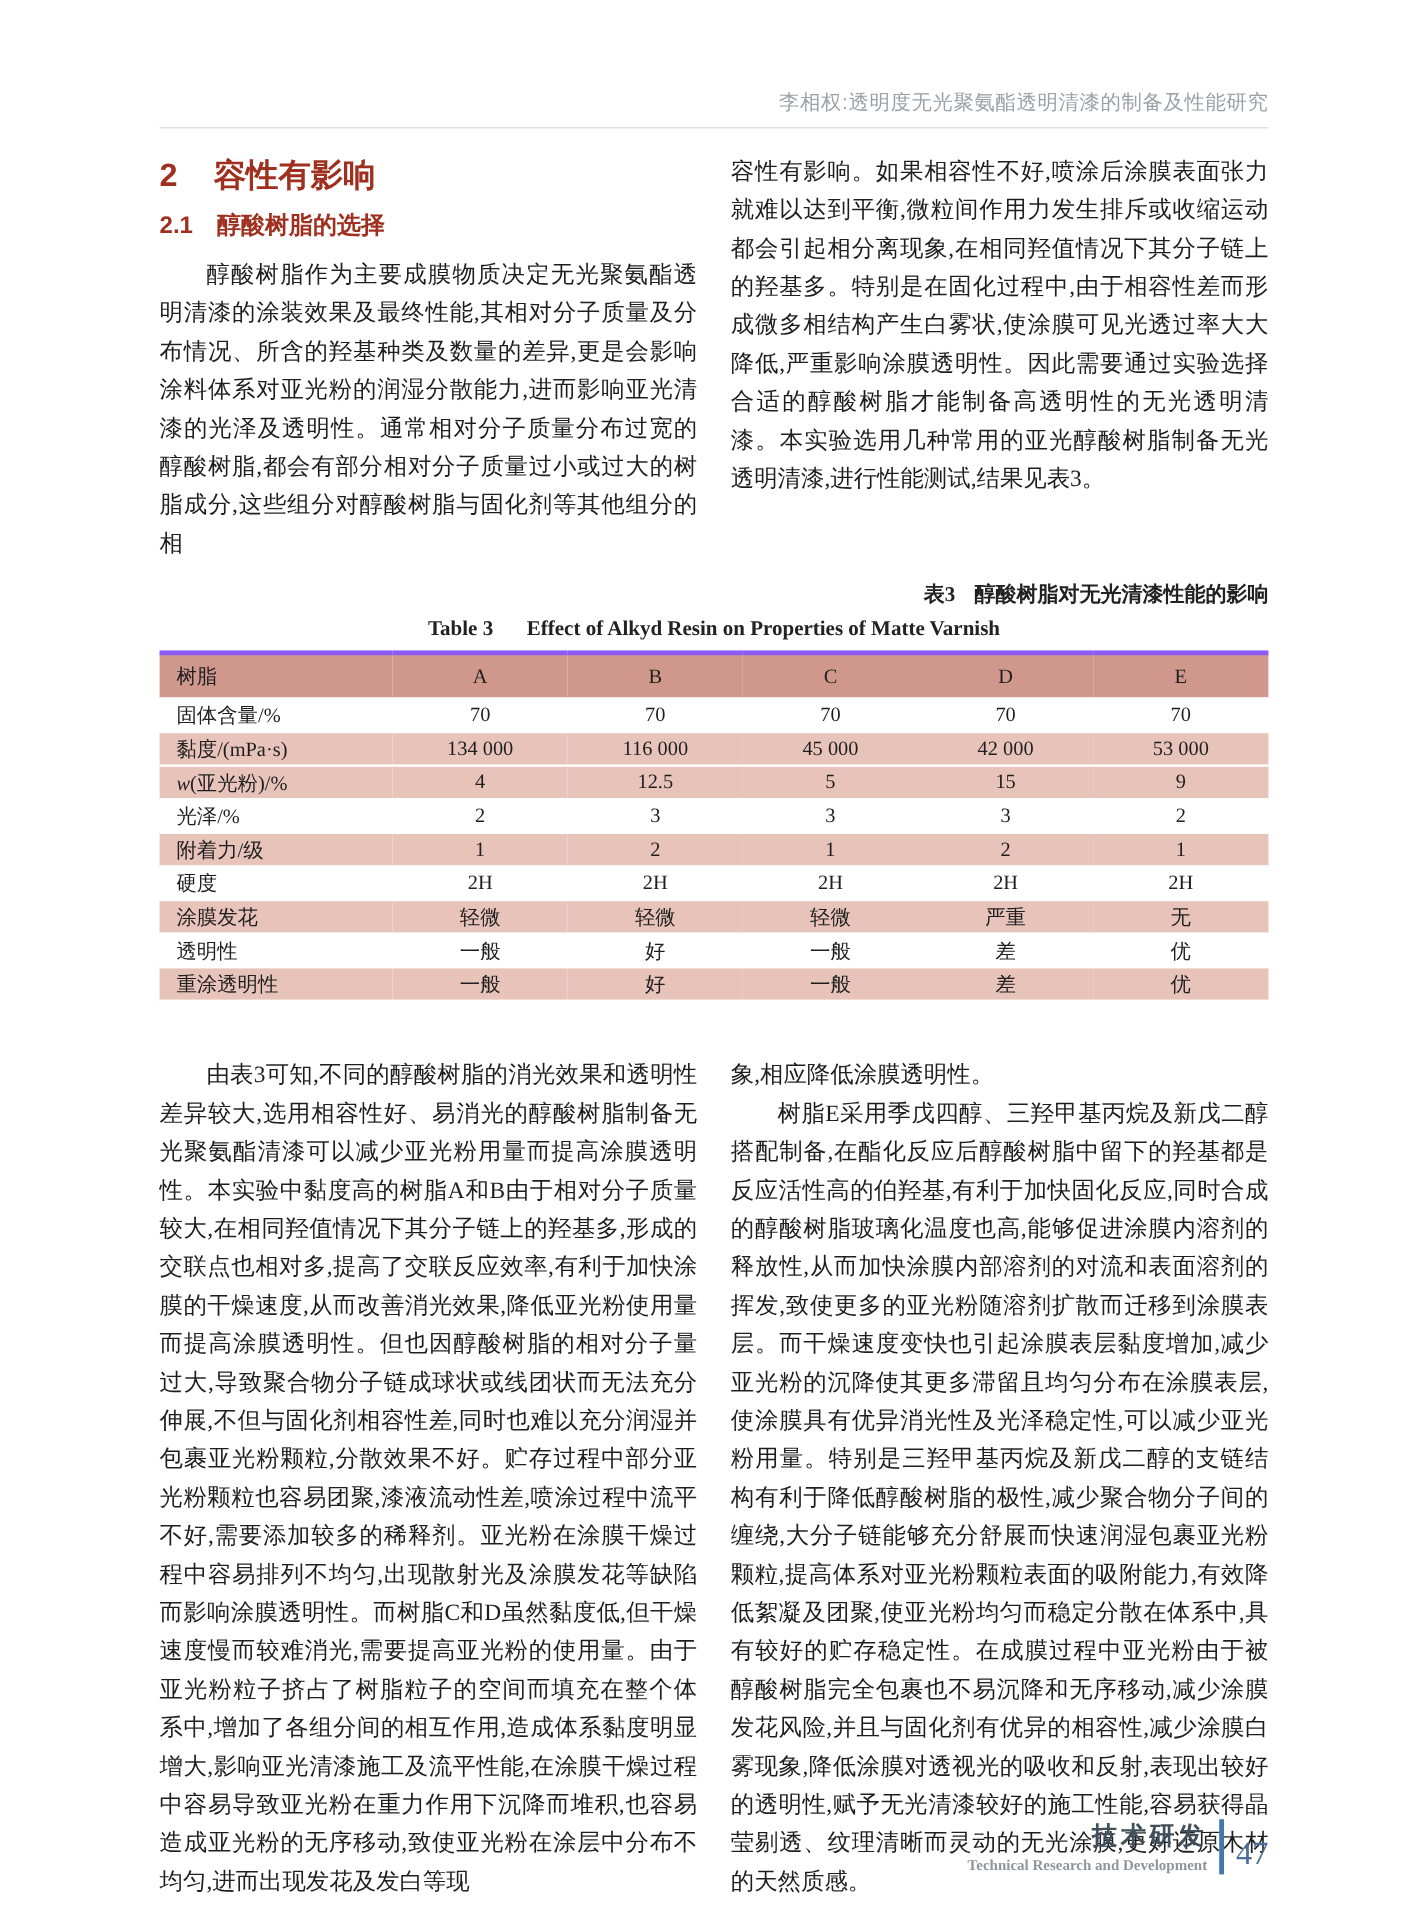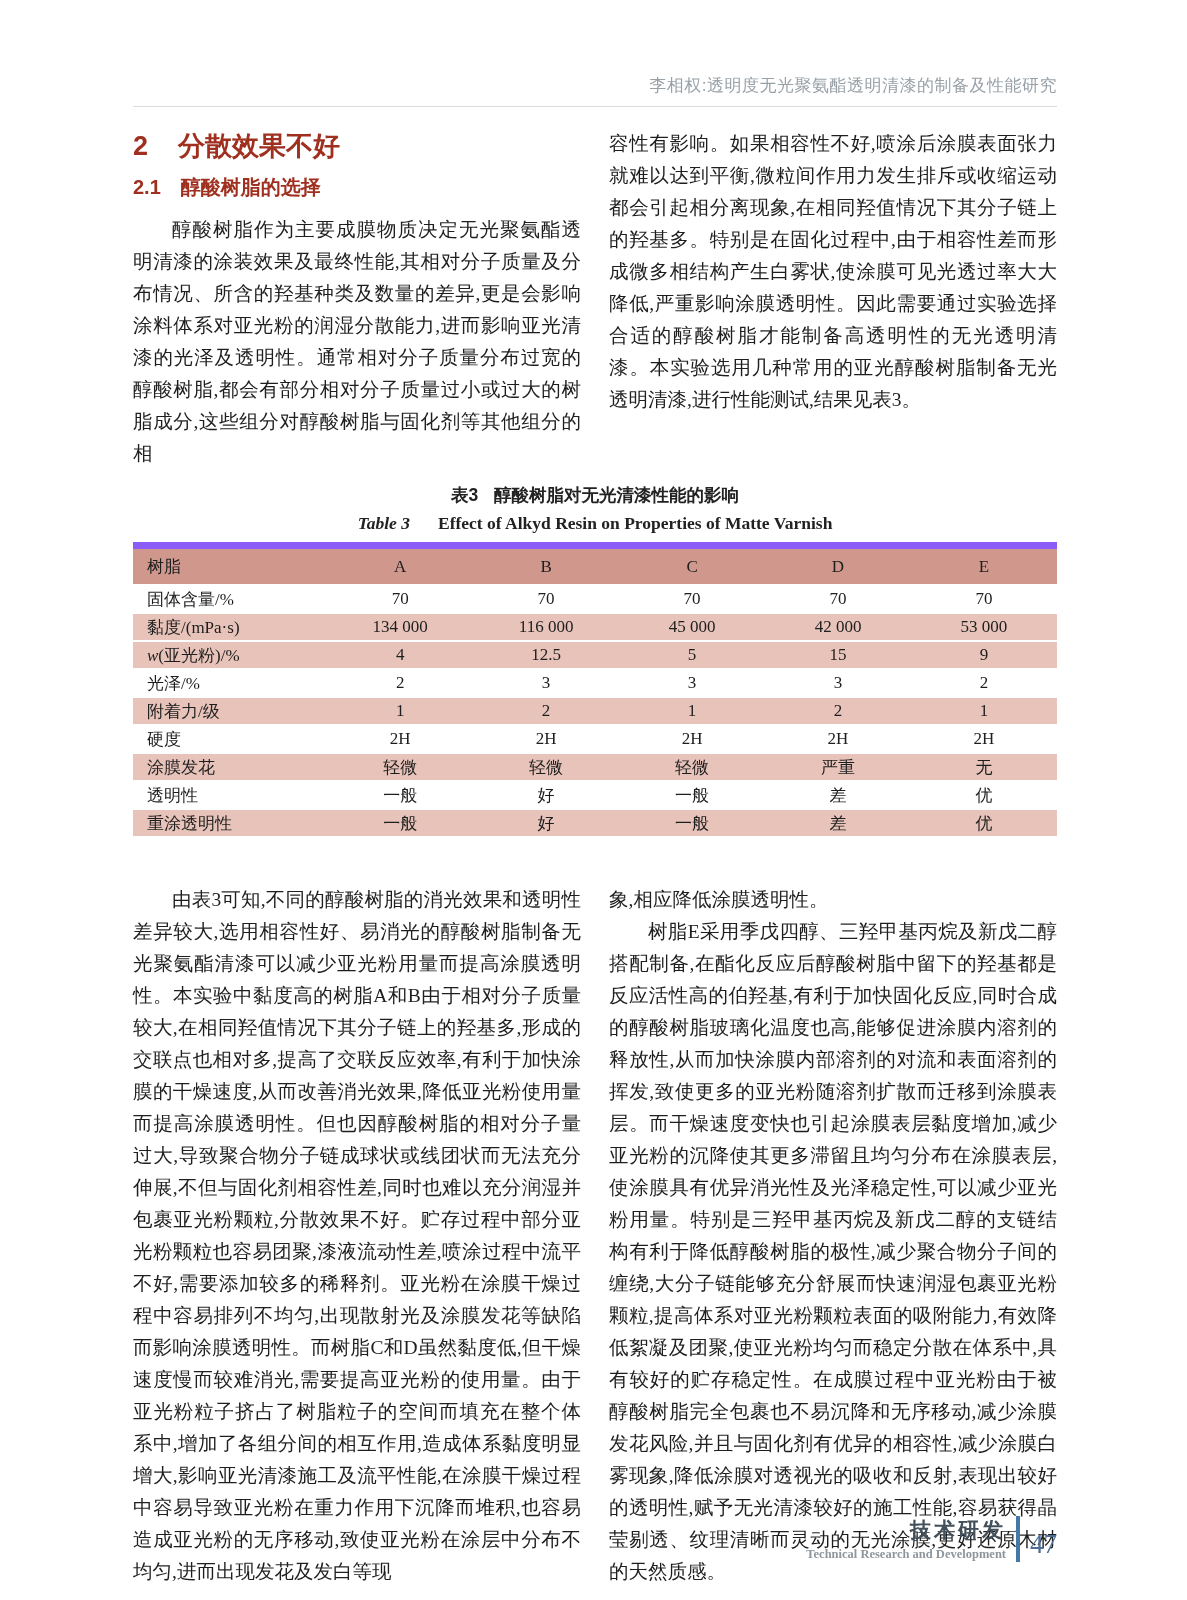--- a/index.html
+++ b/index.html
@@ -33,32 +33,32 @@
   h2.subsec .num { margin-right:20px; }
 
   p.bodytext {
     font-size:19.5px; line-height:32px; text-align:justify; margin:0;
     color:#1e1e1e;
   }
   p.indent { text-indent:2em; }
 
   .table-block { margin-top:13px; }
   .tbl-title-zh {
-    text-align:center; font-family:Liberation Sans, sans-serif;
+    text-align:right; font-family:Liberation Serif, serif;
     font-weight:bold; font-size:17.5px; color:#222222;
   }
   .tbl-title-zh .tlabel { margin-right:16px; }
   .tbl-title-en {
     text-align:center; font-weight:bold; font-size:17.5px; color:#222222; margin-top:6px;
   }
-  .tbl-title-en .tlabel { margin-right:28px;font-style:italic; }
+  .tbl-title-en .tlabel { margin-right:28px; }
 
   table.resin {
     width:100%; border-collapse:collapse; margin-top:8px;
-    border-top:7px solid #8b5cf6; font-size:17px; table-layout:fixed;
+    border-top:4px solid #8b5cf6; font-size:17px; table-layout:fixed;
   }
   table.resin th, table.resin td {
     font-weight:normal; text-align:center; padding:0;
     border-top:2px solid #ffffff; border-bottom:2px solid #ffffff;
   }
   table.resin thead th { height:35px; background:#d0988d; }
   table.resin tbody td { height:26px; }
   table.resin tbody tr.pink td { background:#e7c3ba; }
   table.resin .lbl { text-align:left; padding-left:14px; width:19.5%; }
 
@@ -77,21 +77,21 @@
 
 <div class="page">
   <div class="inner">
 
     <div class="running-head">李相权:透明度无光聚氨酯透明清漆的制备及性能研究</div>
     <div class="head-rule"></div>
 
     <div class="cols top">
       <div class="col">
         <h1 class="sec">
-          <span class="num">2</span><span>分散效果不好</span>
+          <span class="num">2</span><span>容性有影响</span>
         </h1>
         <h2 class="subsec">
           <span class="num">2.1</span><span>醇酸树脂的选择</span>
         </h2>
         <p class="bodytext indent">醇酸树脂作为主要成膜物质决定无光聚氨酯透明清漆的涂装效果及最终性能,其相对分子质量及分布情况、所含的羟基种类及数量的差异,更是会影响涂料体系对亚光粉的润湿分散能力,进而影响亚光清漆的光泽及透明性。通常相对分子质量分布过宽的醇酸树脂,都会有部分相对分子质量过小或过大的树脂成分,这些组分对醇酸树脂与固化剂等其他组分的相</p>
       </div>
       <div class="col">
         <p class="bodytext">容性有影响。如果相容性不好,喷涂后涂膜表面张力就难以达到平衡,微粒间作用力发生排斥或收缩运动都会引起相分离现象,在相同羟值情况下其分子链上的羟基多。特别是在固化过程中,由于相容性差而形成微多相结构产生白雾状,使涂膜可见光透过率大大降低,严重影响涂膜透明性。因此需要通过实验选择合适的醇酸树脂才能制备高透明性的无光透明清漆。本实验选用几种常用的亚光醇酸树脂制备无光透明清漆,进行性能测试,结果见表3。</p>
       </div>
     </div>

